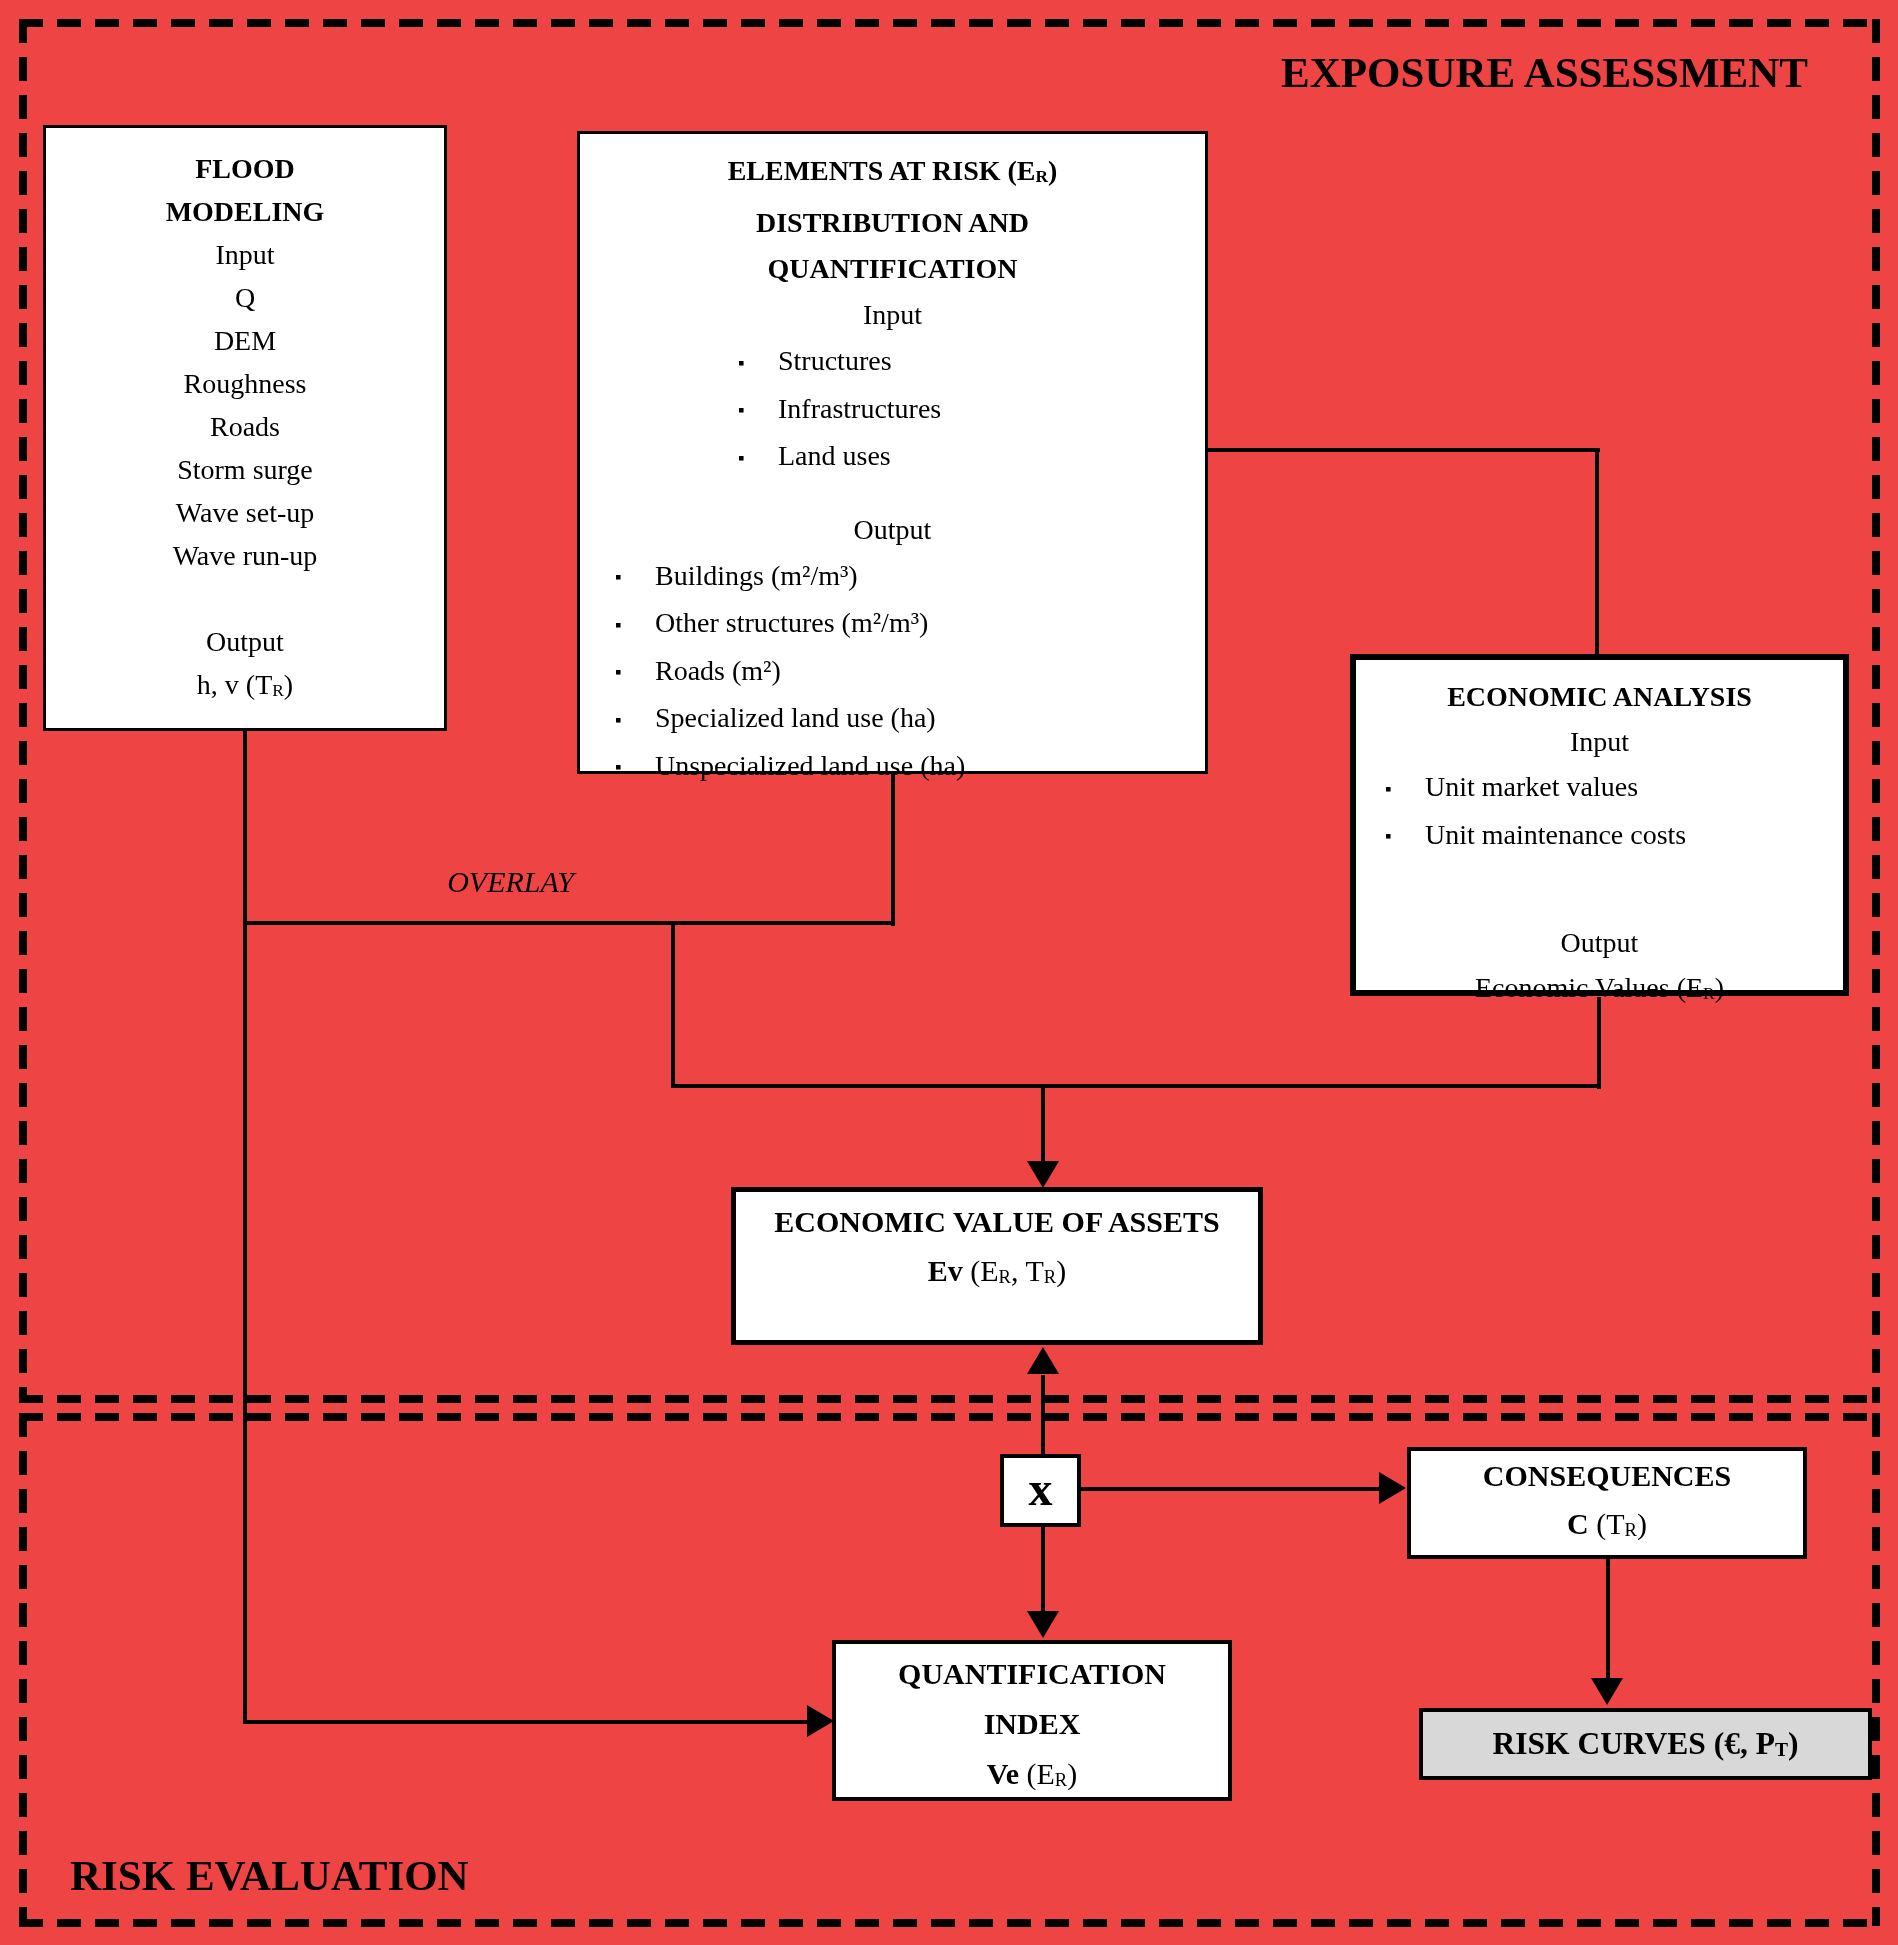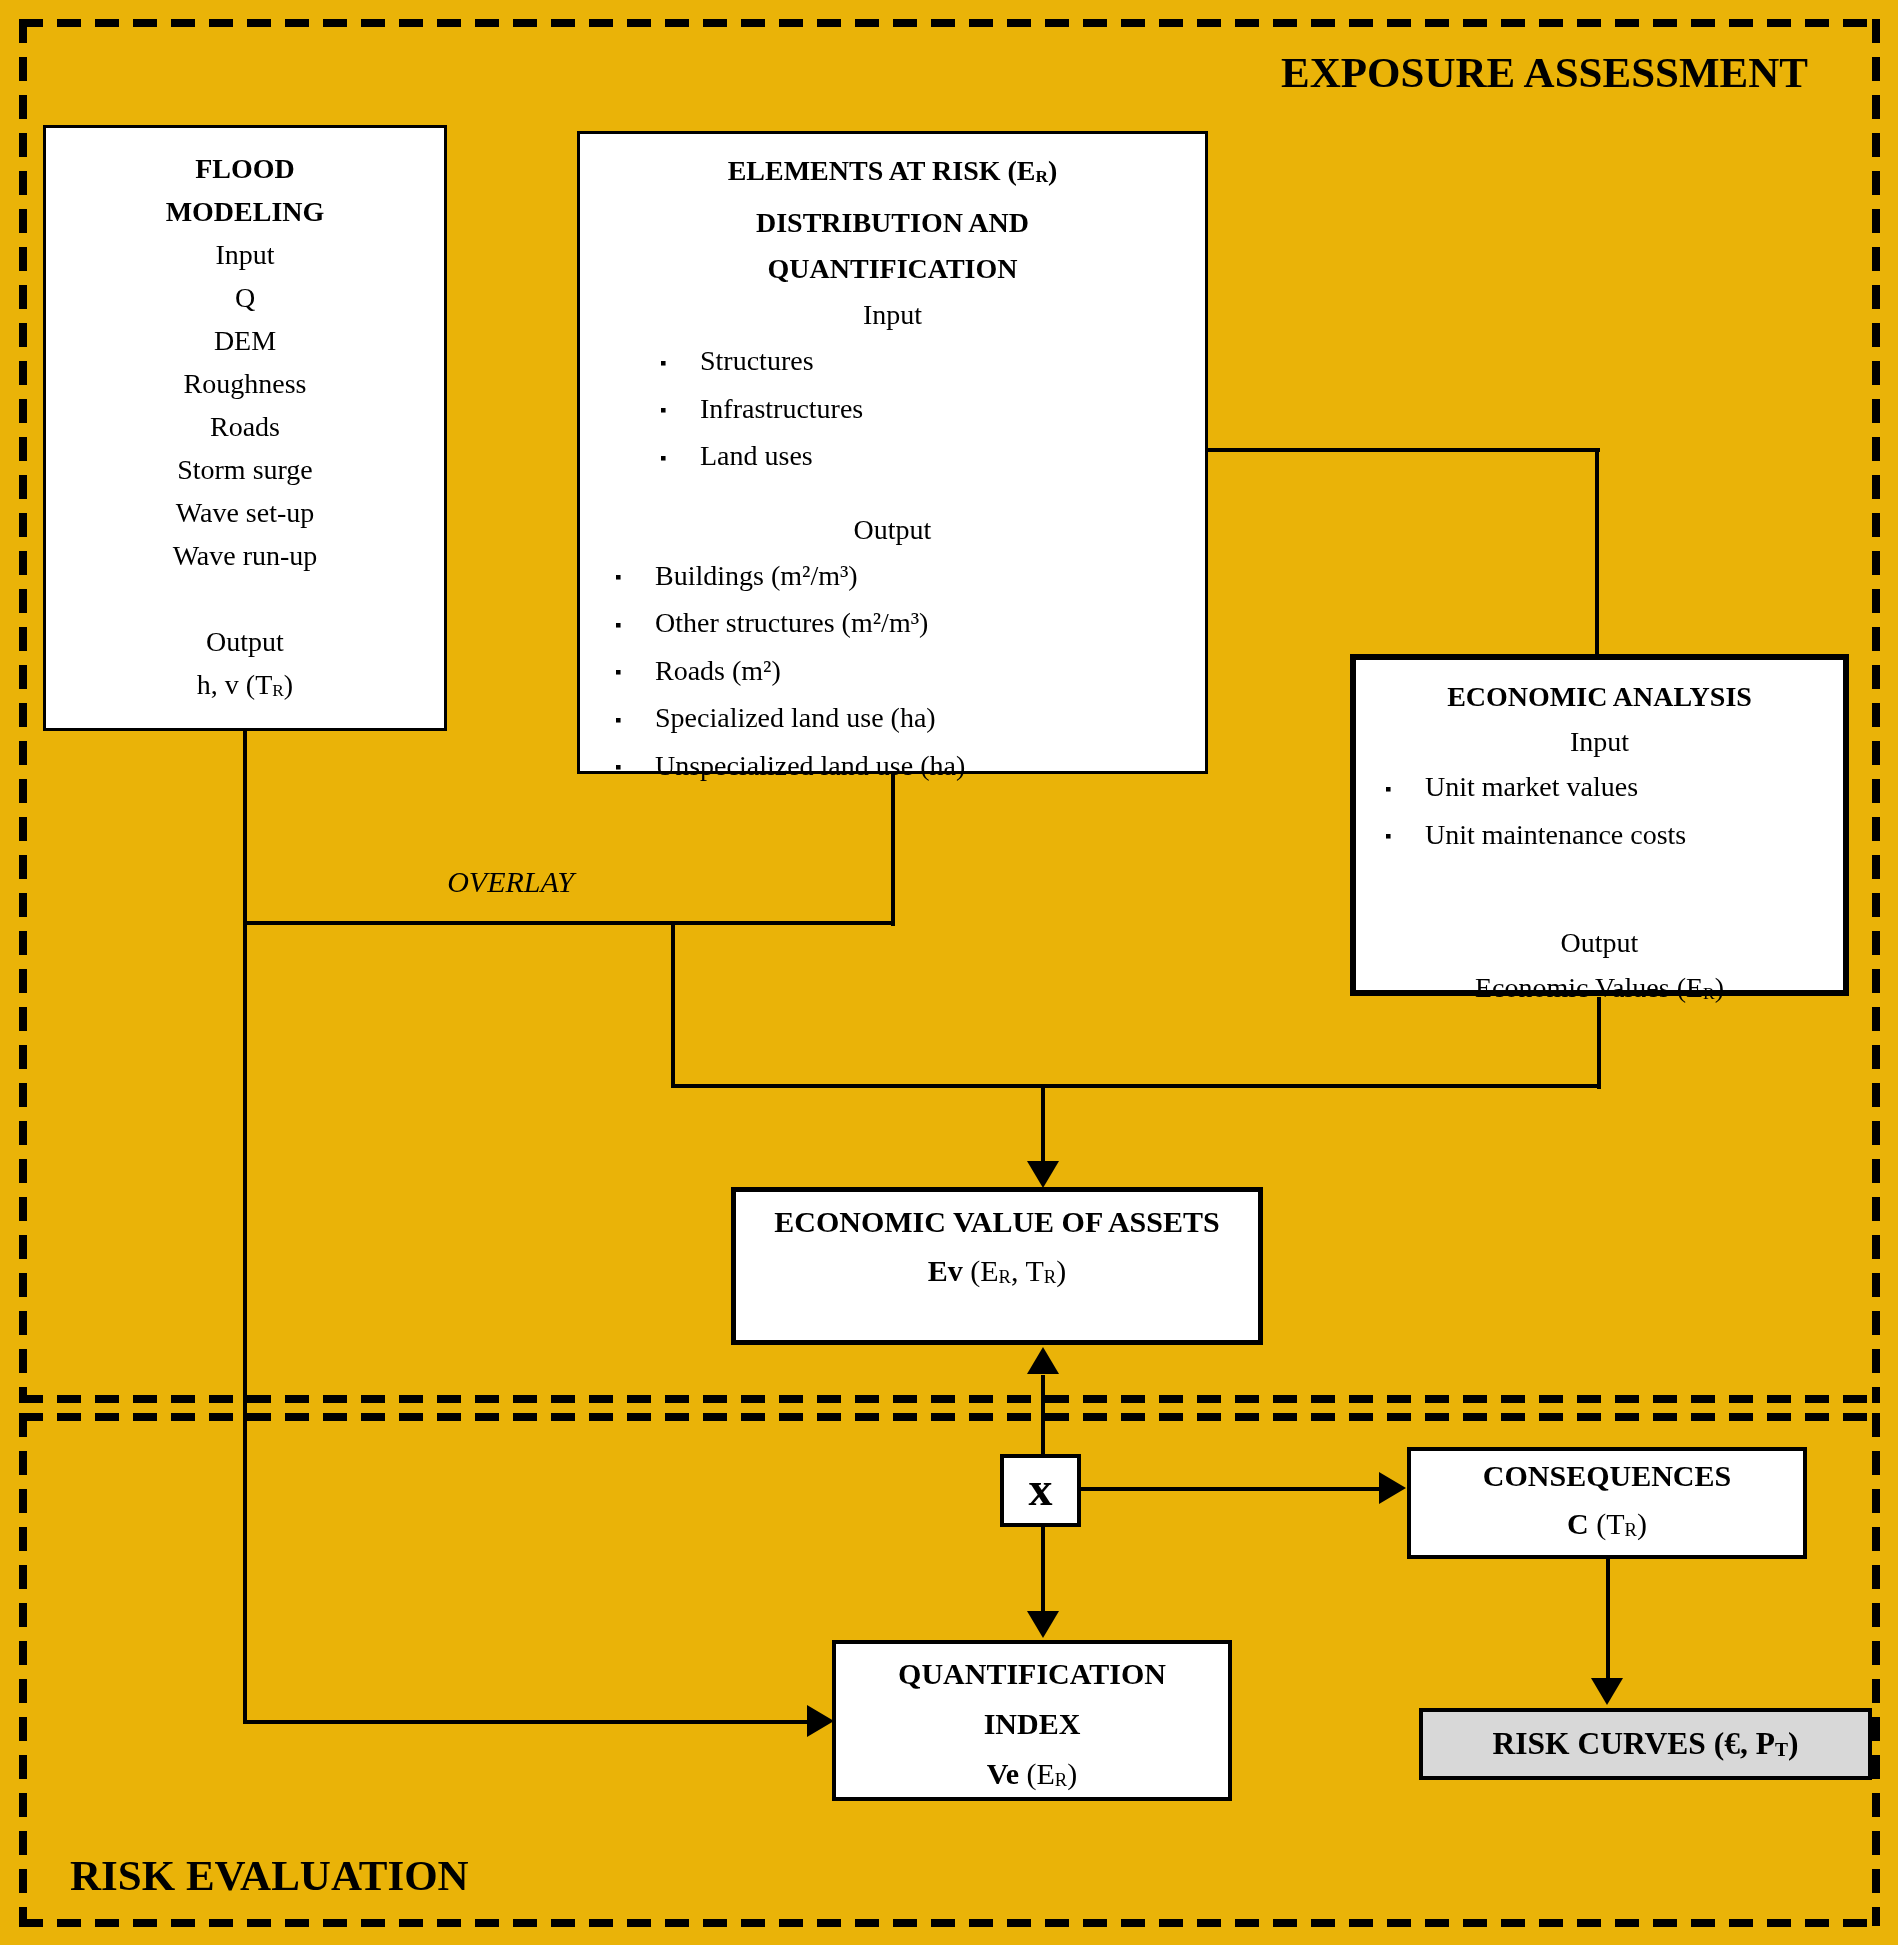--- a/index.html
+++ b/index.html
@@ -1,17 +1,17 @@
 <!DOCTYPE html>
 <html style="font-size:8.7px"><head>
 <meta charset="utf-8">
 <style>
   html,body { margin:0; padding:0; background:#ffffff; }
   #canvas {
-    position:relative; width:1898px; height:1946px; background:#eab308;
+    position:relative; width:1898px; height:1946px; background:#ef4444;
     font-family:"Liberation Serif","DejaVu Serif",serif; color:#000;
     overflow:hidden;
   }
   .abs { position:absolute; }
   
   .dash-h { position:absolute; height:7.6px;
     background:repeating-linear-gradient(90deg,#000 0 24px,transparent 24px 38px); }
   .dash-v { position:absolute; width:7.6px;
     background:repeating-linear-gradient(180deg,#000 0 24px,transparent 24px 38px); }
   
@@ -37,21 +37,21 @@
   .f56 { font-size:30px; line-height:49px; }
   .f56c { font-size:30px; line-height:48px; }
   .f56v { font-size:30px; line-height:50px; }
   .f58 { font-size:31.5px; line-height:63px; font-weight:bold; }
   .sb { font-size:0.62em; vertical-align:-0.12em; }
   .sp80 { height:43px; }
   .sp48 { height:26px; }
   .sp112 { height:61px; }
   .li { text-align:left; }
   .li .bu { display:inline-block; width:40px; font-size:0.66em; vertical-align:0.08em; }
-  .ind-el-in  { padding-left:80px; }
+  .ind-el-in  { padding-left:120px;margin-left:38px; }
   .ind-el-out { padding-left:35px; }
   .ind-ec     { padding-left:29px; }
   .ovl { font-size:30px; font-style:italic; }
   .xg { font-size:48px; font-weight:bold; line-height:61px; }
 </style>
 </head>
 <body>
 
 <div id="canvas">
 

